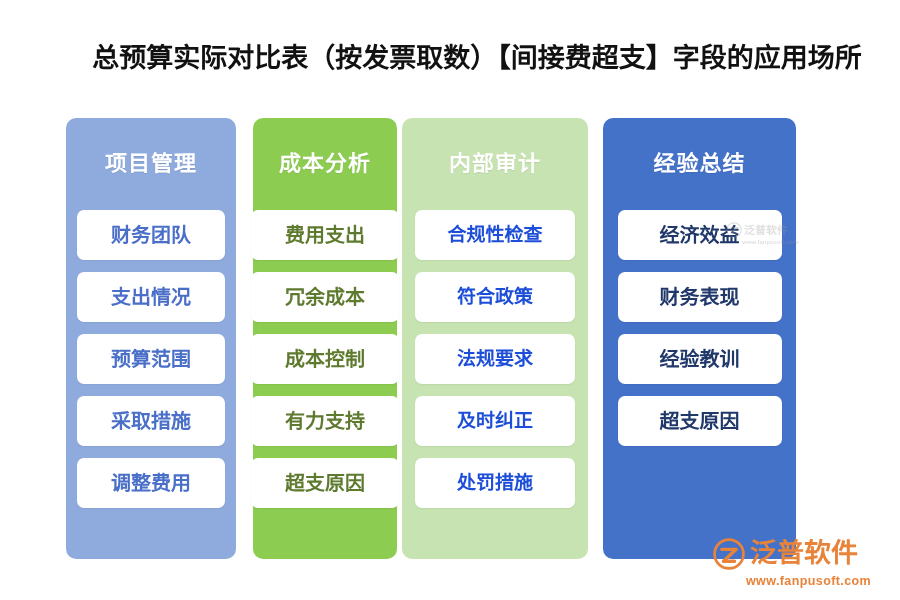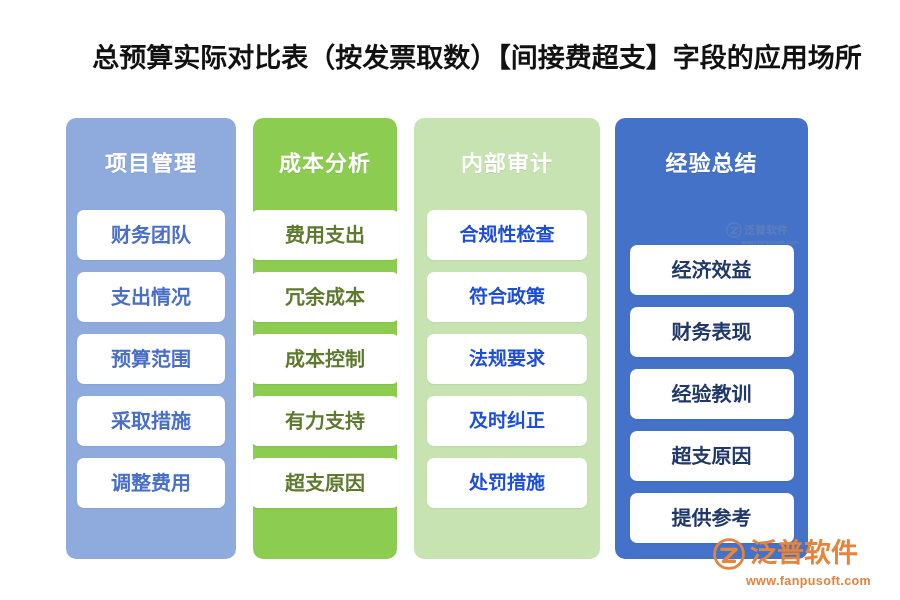--- a/index.html
+++ b/index.html
@@ -56,23 +56,23 @@
     border-radius: 10px;
     box-sizing: border-box;
     display: flex;
     flex-direction: column;
     align-items: center;
     height: 441px;
     padding-top: 0px;
   }
 
   .col-0 { width: 170px; margin-right: 17px; background: #8FABDE; }
-  .col-1 { width: 144px; margin-right: 17px; background: #8CCC51; }
+  .col-1 { width: 144px; margin-right: 5px; background: #8CCC51; }
   .col-2 { width: 186px; margin-right: 15px; background: #C7E3B2; }
-  .col-3 { width: 193px; margin-right: 0px;  background: #4472C9; gap: 35px; }
+  .col-3 { width: 193px; margin-right: 0px;  background: #4472C9; }
 
   .col-header {
     color: #ffffff;
     font-size: 22px;
     font-weight: bold;
     text-align: center;
     height: 92px;
     line-height: 92px;
     width: 100%;
     box-sizing: border-box;
@@ -208,21 +208,20 @@
       </div>
     </div>
 
     <div class="column col-3">
       <div class="col-header">经验总结</div>
       <div class="cards">
         <div class="card">经济效益</div>
         <div class="card">财务表现</div>
         <div class="card">经验教训</div>
         <div class="card">超支原因</div>
-        <div class="card">提供参考</div>
       </div>
     </div>
 
   </div>
 
   <div class="watermark">
     <div class="wm-row">
       <svg class="wm-mark" viewBox="0 0 40 40">
         <path d="M20 2 A18 18 0 1 0 20 38 A18 18 0 1 0 20 2 Z" fill="none" stroke="#9A9A9A" stroke-width="3"></path>
         <path d="M12 14 L28 14 Q20 22 14 28 L26 28" fill="none" stroke="#9A9A9A" stroke-width="3.5" stroke-linecap="round"></path>

